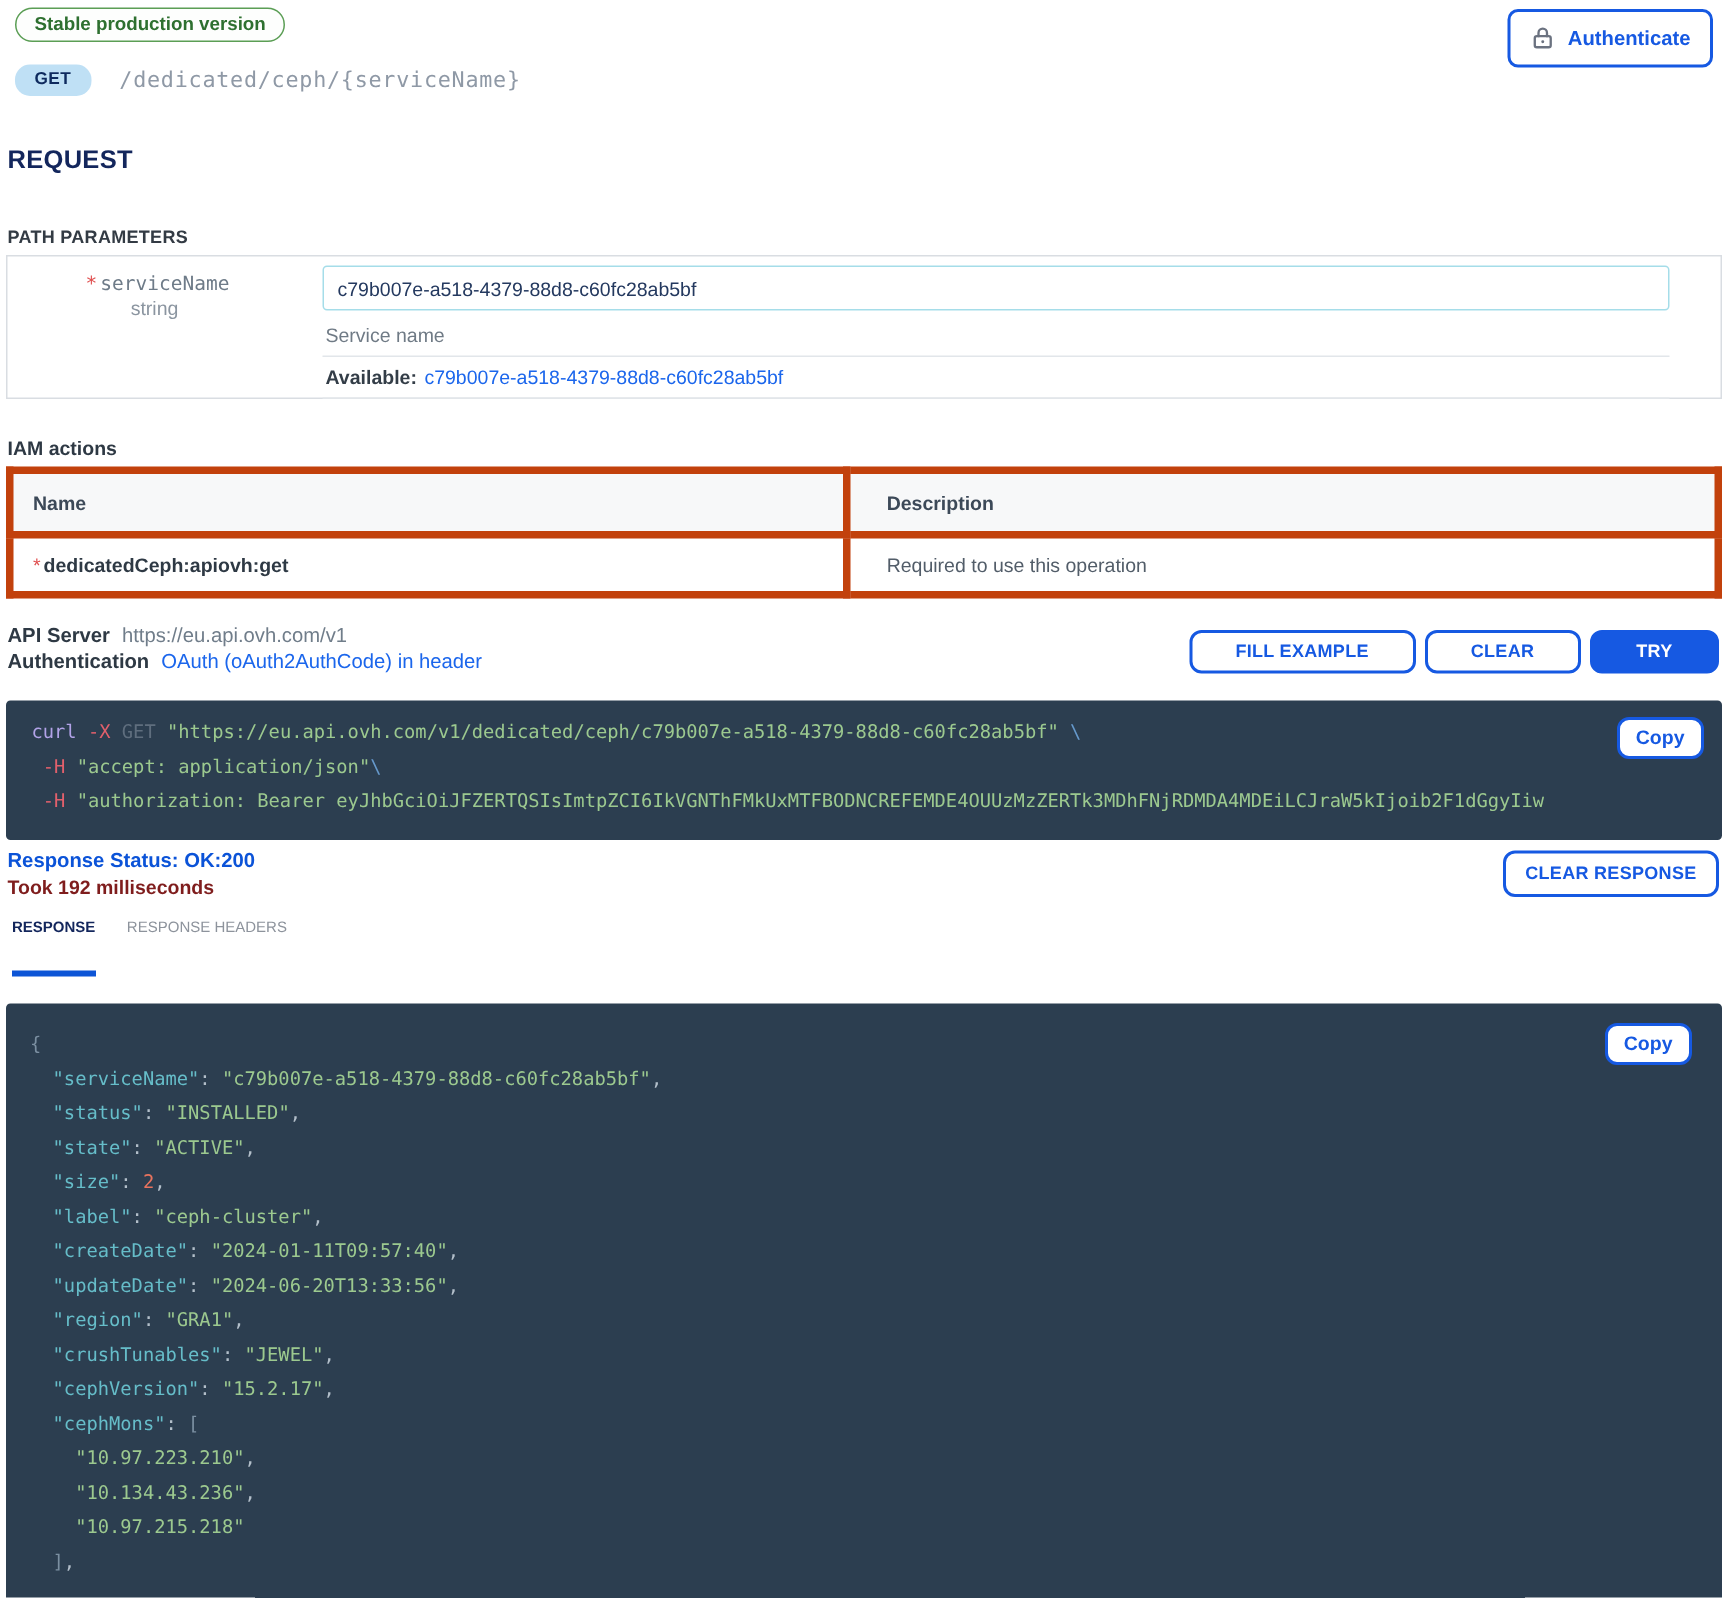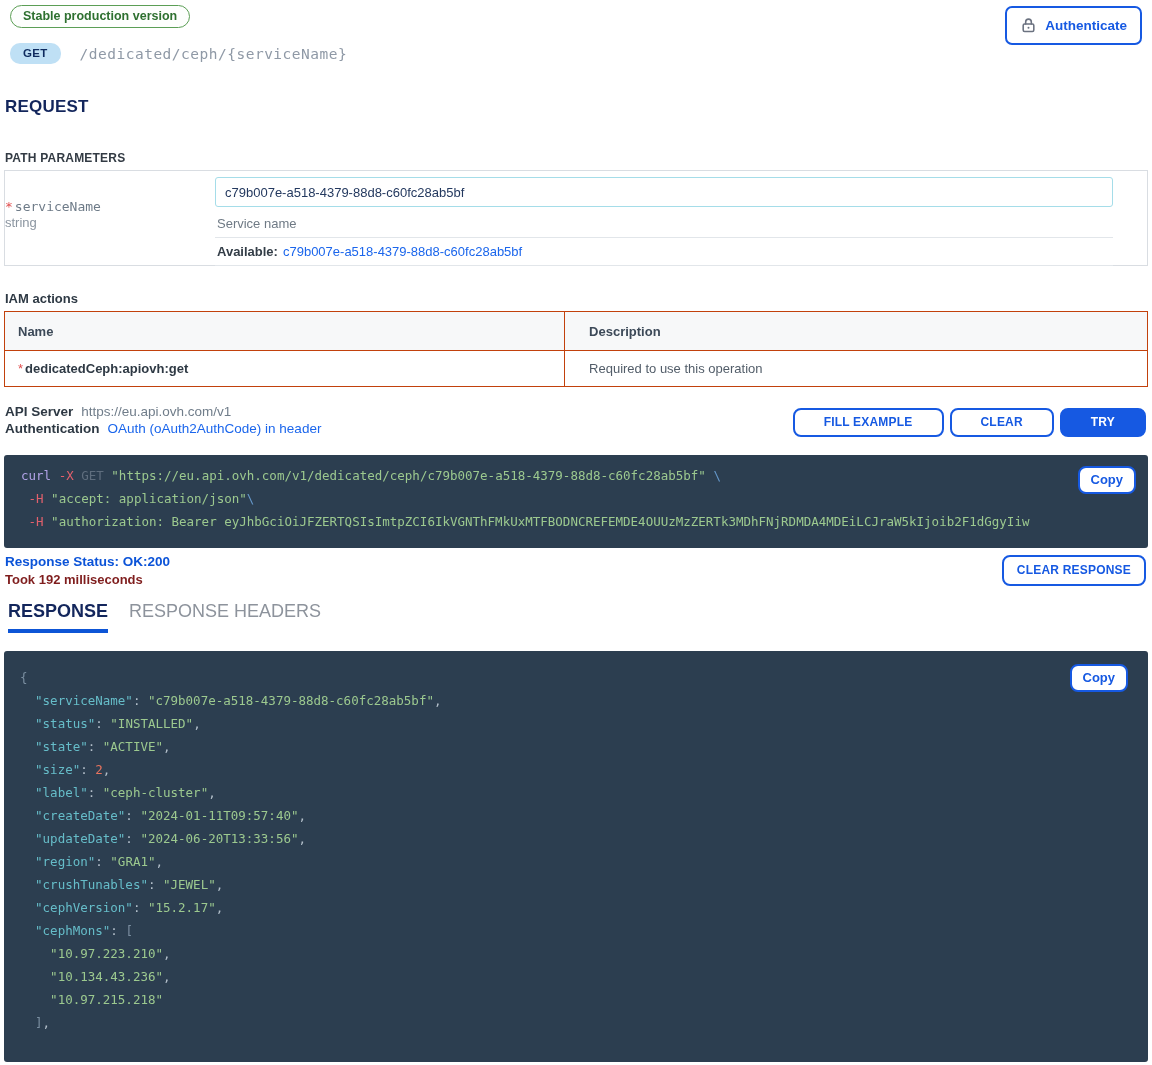--- a/index.html
+++ b/index.html
@@ -36,38 +36,38 @@
   
   .section-title { margin:33px 0 0 5px; font-size:17px; font-weight:bold; color:#13265c; letter-spacing:.2px; }
   .sub-title   { margin:34px 0 0 5px; font-size:12px; font-weight:bold; color:#333b44; letter-spacing:.2px; }
   .group-title { margin:25px 0 0 5px; font-size:13px; font-weight:bold; color:#2e3944; }
 
   
   .param-box {
     position:relative; margin:5px 4px 0; height:96px;
     border:1px solid #d9dde2; background:#fff;
   }
-  .param-label { position:absolute; left:0; top:28px; width:200px; text-align:left; }
+  .param-label { position:absolute; left:0; top:11px; width:200px; text-align:center; }
   .param-name { font-size:13px; color:#6e7b88; }
   .req-star { color:#e04f4f; font-size:13px; margin-right:2px; }
   .param-type { font-size:13px; color:#8b95a0; margin-top:1px; padding-right:4px; }
   .param-right { margin:6px 34px 0 210px; }
   .param-input {
     width:100%; height:30px; border:1px solid #a5dde9; border-radius:3px;
     padding:0 9px; font-size:13px; color:#24395f; background:#fff;
     font-family:"Liberation Sans", sans-serif;
   }
   .param-desc { padding:9px 2px 6px; font-size:13px; color:#6f7a85; border-bottom:1px solid #e2e6ea; }
   .param-avail { padding:6px 2px 6px; font-size:13px; border-bottom:1px solid #e2e6ea; }
   .param-avail b { color:#333d47; font-weight:bold; margin-right:5px; }
   .link { color:#1b66ec; text-decoration:none; cursor:pointer; }
 
   
   .iam-table { margin:5px 4px 0; width:1144px; border-collapse:collapse; font-size:13px; }
-  .iam-table th, .iam-table td { border:1px solid #c2410c; text-align:left; }
+  .iam-table th, .iam-table td { border:5px solid #c2410c; text-align:left; }
   .iam-table th { background:#f7f8f9; color:#3c4958; font-weight:bold; padding:12px 24px 11px; }
   .iam-table td { background:#fff; padding:10px 24px 10px; }
   .iam-table .col-name { width:49%; padding-left:13px; }
   .iam-name { font-weight:bold; color:#2e3944; }
   .iam-desc { color:#525d69; }
 
   
   .server-area { position:relative; margin-top:16px; }
   .kv-row { margin-left:5px; font-size:13.5px; line-height:17px; }
   .kv-row b { color:#2e3944; margin-right:8px; }
@@ -106,21 +106,21 @@
   .tok-punct { color:#b3bfca; }
   .tok-brace { color:#7b8fa1; }
   .tok-num   { color:#e8735e; }
 
   
   .status-area { position:relative; margin-top:6px; }
   .status-line { margin-left:5px; font-size:13.5px; font-weight:bold; color:#0b53d8; line-height:16px; }
   .took-line { margin:2px 0 0 5px; font-size:13px; font-weight:bold; color:#7f1d1d; line-height:16px; }
   .clear-response-btn { position:absolute; right:6px; top:1px; padding:6px 13px 7px; }
   .tabs { display:flex; gap:21px; margin:13px 0 0 8px; }
-  .tab { font-size:18px; padding-bottom:7px; cursor:pointer;text-align:center; }
+  .tab { font-size:10px; padding-bottom:23px; cursor:pointer;text-align:center; }
   .tab.active { color:#13265c; font-weight:bold; border-bottom:4px solid #0d55d6; }
   .tab.inactive { color:#8d939c; }
 </style>
 </head>
 <body>
 
 <div class="page">
 
   <div class="header">
     <span class="version-badge">Stable production version</span>

